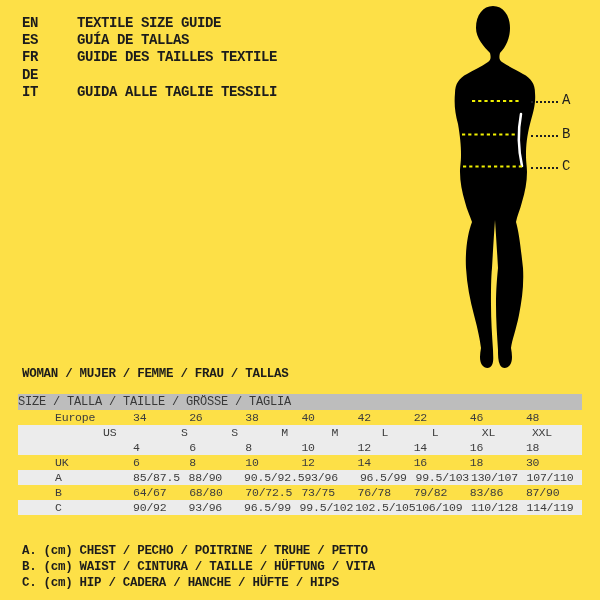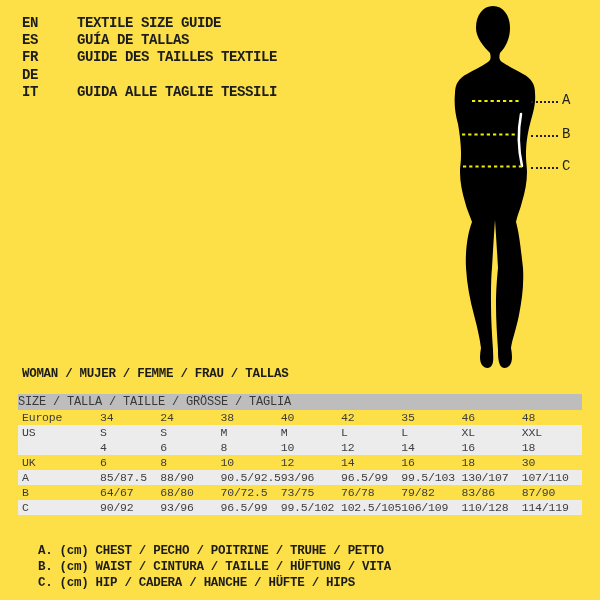--- a/index.html
+++ b/index.html
@@ -15,24 +15,24 @@
   
   .figure-svg{position:absolute;left:410px;top:0;}
   .measure-pointer{position:absolute;left:531px;width:27px;height:0;border-top:2px dotted #1f1f1f;}
   .measure-label{position:absolute;left:562px;width:20px;text-align:left;font-size:14px;font-weight:400;color:#1f1f1f;}
   
   .woman-title{position:absolute;left:22px;top:367px;font-size:12.5px;font-weight:bold;letter-spacing:-0.3px;}
   
   .size-table{position:absolute;left:18px;top:394px;width:564px;font-size:11.5px;letter-spacing:-0.2px;}
   .t-header{height:16px;line-height:16px;font-size:12px;color:#383838;}
   .t-row{display:flex;height:15px;line-height:15px;}
-  .t-label{width:78px;padding-left:4px;text-align:left;}
+  .t-label{width:78px;padding-left:4px;text-align:left;margin-left:33px;}
   .t-cell{flex:1;text-align:left;}
   
-  .legend{position:absolute;left:22px;top:543px;margin-left:16px;}
+  .legend{position:absolute;left:22px;top:543px;}
   .legend-row{height:16px;line-height:16px;font-size:12.5px;font-weight:bold;letter-spacing:-0.3px;white-space:nowrap;}
 </style>
 </head>
 <body>
 
 <div class="canvas">
 
   <div class="lang-block" id="lang-block">
       <div class="lang-row">
         <span class="lang-code">EN</span>
@@ -112,29 +112,29 @@
       <span class="measure-label" style="top: 157.5px;">C</span>
     </div>
 
   <div class="woman-title">WOMAN / MUJER / FEMME / FRAU / TALLAS</div>
 
   <div class="size-table" id="size-table" style="color: rgb(61, 61, 61);">
     <div class="t-header" id="t-header" style="background: rgb(189, 189, 189);">SIZE / TALLA / TAILLE / GRÖSSE / TAGLIA</div>
   <div class="t-row">
         <span class="t-label">Europe</span>
         <span class="t-cell">34</span>
-        <span class="t-cell">24</span>
+        <span class="t-cell">26</span>
         <span class="t-cell">38</span>
         <span class="t-cell">40</span>
         <span class="t-cell">42</span>
-        <span class="t-cell">35</span>
+        <span class="t-cell">22</span>
         <span class="t-cell">46</span>
         <span class="t-cell">48</span>
       </div>
-      <div class="t-row" style="background: rgb(236, 236, 236);">
+      <div class="t-row" style="background: rgb(236, 236, 236); padding-left: 48px;">
         <span class="t-label">US</span>
         <span class="t-cell">S</span>
         <span class="t-cell">S</span>
         <span class="t-cell">M</span>
         <span class="t-cell">M</span>
         <span class="t-cell">L</span>
         <span class="t-cell">L</span>
         <span class="t-cell">XL</span>
         <span class="t-cell">XXL</span>
       </div>

